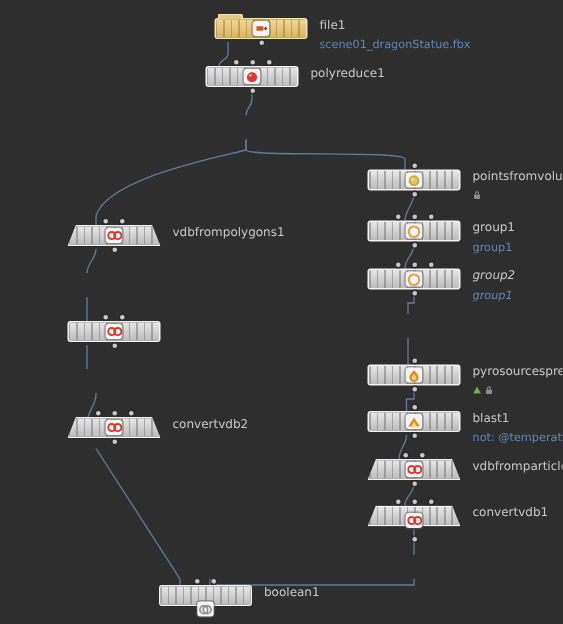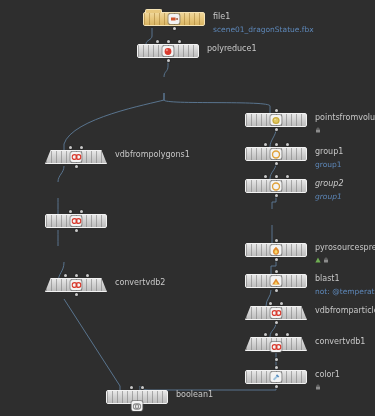--- a/index.html
+++ b/index.html
@@ -252,40 +252,20 @@
           <circle cx="3" cy="4" r="2.4" fill="none" stroke="#d93a2e" stroke-width="1.3"></circle>
           <circle cx="7" cy="4" r="2.4" fill="none" stroke="#d93a2e" stroke-width="1.3"></circle>
         </svg>
       </div>
       <div class="pin in" style="left: 18.5px;"></div>
       <div class="pin in" style="left: 29.5px;"></div>
       <div class="pin in" style="left: 40.5px;"></div>
       <div class="pin out" style="left: 29.5px;"></div>
       <div class="label">convertvdb1</div>
     </div>
-    <div class="node shape-rect" style="left: 245px; top: 370px; width: 62px; height: 14px;">
-      <div class="body"></div>
-      <div class="glyph">
-        <svg width="9" height="9" viewBox="0 0 9 9">
-          <path d="M1.4 7.6 L5.4 3.6 L6.8 5 L2.8 9 Z" fill="#9fc4e0" transform="translate(0,-1.4)"></path>
-          <path d="M5.6 1.2 L7.8 3.4 L6.6 4.6 L4.4 2.4 Z" fill="#5b8fbf"></path>
-        </svg>
-      </div>
-      <div class="pin in" style="left: 29.5px;"></div>
-      <div class="pin out" style="left: 29.5px;"></div>
-      <div class="label">color1</div>
-      <div class="badges">
-        <span>
-          <svg class="badge" width="6" height="6" viewBox="0 0 6 6">
-            <rect x="1" y="2.6" width="4" height="3" rx="0.5" fill="#8c8c8c"></rect>
-            <path d="M2 2.6 V1.9 a1 1 0 0 1 2 0 V2.6" fill="none" stroke="#8c8c8c" stroke-width="0.7"></path>
-          </svg>
-        </span>
-      </div>
-    </div>
     <div class="node shape-trapezoid" style="left: 45px; top: 150px; width: 62px; height: 14px;">
       <div class="body"></div>
       <div class="glyph">
         <svg width="10" height="8" viewBox="0 0 10 8">
           <circle cx="3" cy="4" r="2.4" fill="none" stroke="#d93a2e" stroke-width="1.3"></circle>
           <circle cx="7" cy="4" r="2.4" fill="none" stroke="#d93a2e" stroke-width="1.3"></circle>
         </svg>
       </div>
       <div class="pin in" style="left: 24px;"></div>
       <div class="pin in" style="left: 35px;"></div>

